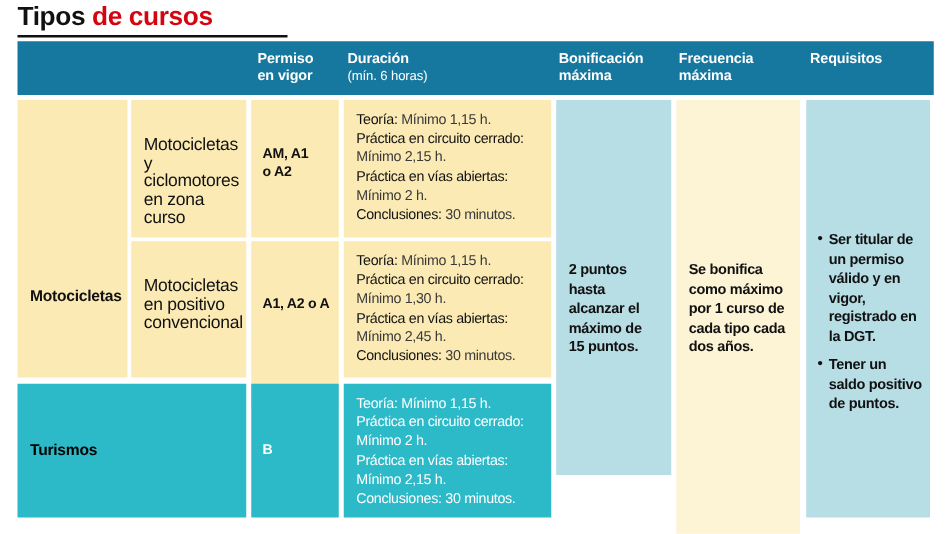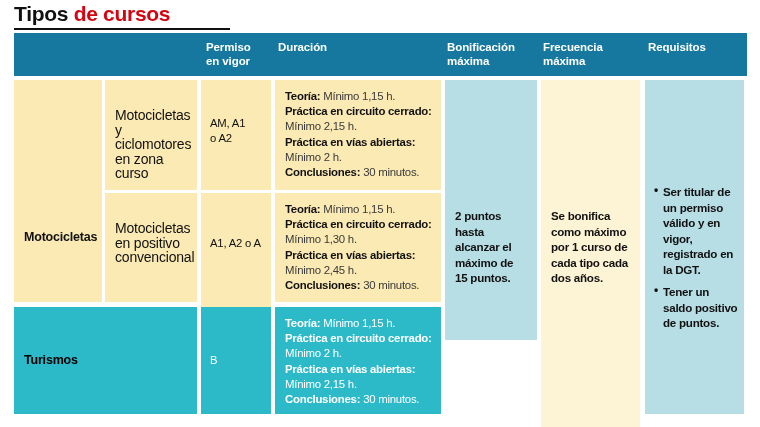--- a/index.html
+++ b/index.html
@@ -104,37 +104,37 @@
     font-weight: normal;
     color: #111111;
     line-height: 14.5px;
     letter-spacing: -0.2px;
   }
   .permiso {
     position: absolute;
     left: 9px;
     right: 4px;
     font-size: 11.3px;
-    font-weight: normal;
+    font-weight: bold;
     color: #111111;
     line-height: 14.5px;
     letter-spacing: -0.2px;
   }
   .permiso.on-teal { color: #ffffff; }
 
   .dur {
     position: absolute;
     left: 10px;
     right: 6px;
     font-size: 11.4px;
     line-height: 15.2px;
     color: #111111;
     letter-spacing: -0.25px;
   }
-  .dur .lbl { font-weight: bold; }
+  .dur .lbl { font-weight: normal; }
   .dur .val { font-weight: normal; color: #3a3a3a; }
   .dur.on-teal, .dur.on-teal .val { color: #ffffff; }
   .dur .line { white-space: nowrap; }
 
   .note {
     position: absolute;
     left: 10px;
     right: 7px;
     font-size: 11.6px;
     font-weight: bold;
@@ -179,20 +179,21 @@
 
     <div class="header-band"></div>
 
     <div class="hcell" style="left:192px;width:70px;">
       <div>Permiso</div>
       <div>en vigor</div>
     </div>
 
     <div class="hcell" style="left:264px;width:160px;">
       <div>Duración</div>
+      <div class="sub">(mín. 6 horas)</div>
     </div>
 
     <div class="hcell" style="left:433px;width:96px;">
       <div>Bonificación</div>
       <div>máxima</div>
     </div>
 
     <div class="hcell" style="left:529px;width:96px;">
       <div>Frecuencia</div>
       <div>máxima</div>
@@ -273,21 +274,21 @@
       <div class="dur on-teal" style="top:9px;">
         <div class="line"><span class="lbl">Teoría:</span><span class="val"> Mínimo 1,15 h.</span></div>
         <div class="line lbl">Práctica en circuito cerrado:</div>
         <div class="line val">Mínimo 2 h.</div>
         <div class="line lbl">Práctica en vías abiertas:</div>
         <div class="line val">Mínimo 2,15 h.</div>
         <div class="line"><span class="lbl">Conclusiones:</span><span class="val"> 30 minutos.</span></div>
       </div>
     </div>
 
-    <div class="cell c-ltblue" style="left:431px;top:47px;width:92px;height:260px;">
+    <div class="cell c-ltblue" style="left:431px;top:47px;width:92px;height:300px;">
       <div class="note" style="top:128px;">
         <div>2 puntos</div>
         <div>hasta</div>
         <div>alcanzar el</div>
         <div>máximo de</div>
         <div>15 puntos.</div>
       </div>
     </div>
 
     <div class="cell c-cream" style="left:527px;top:47px;width:99px;height:403px;">

